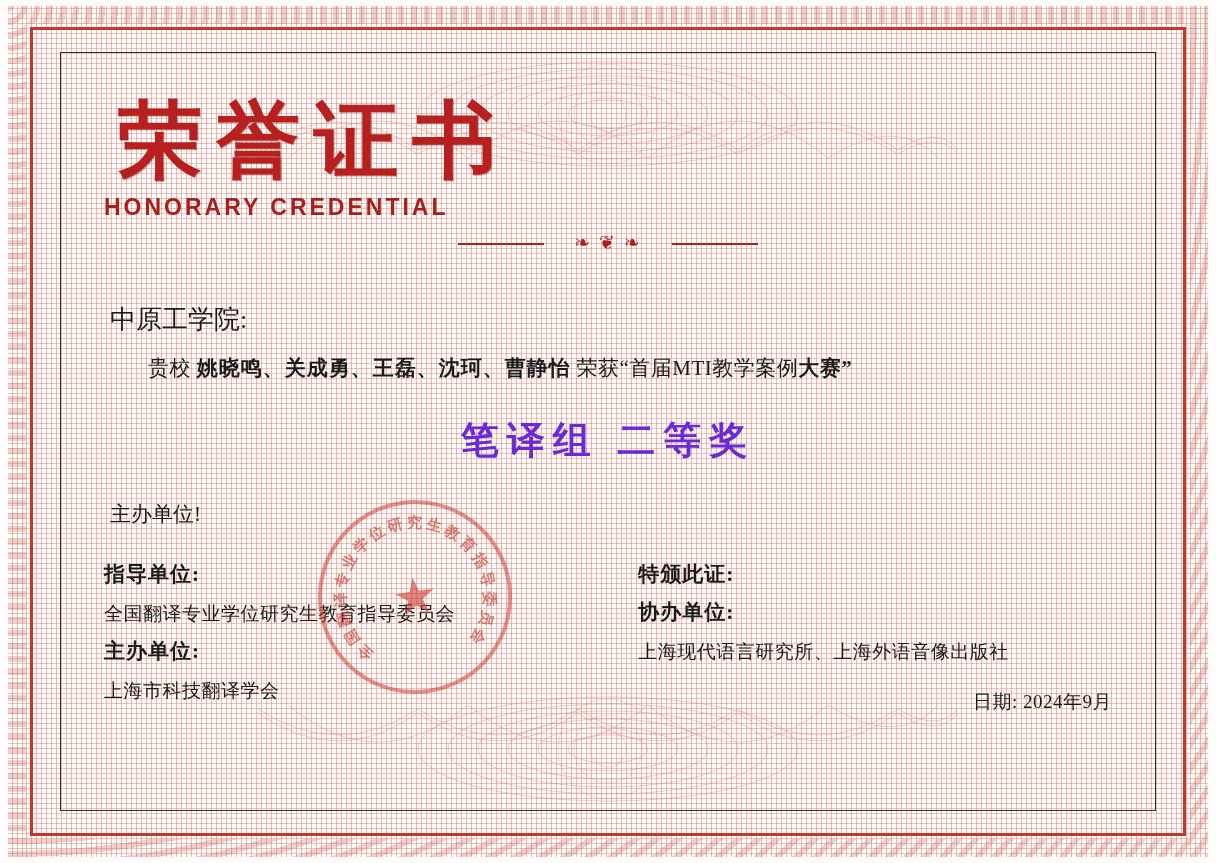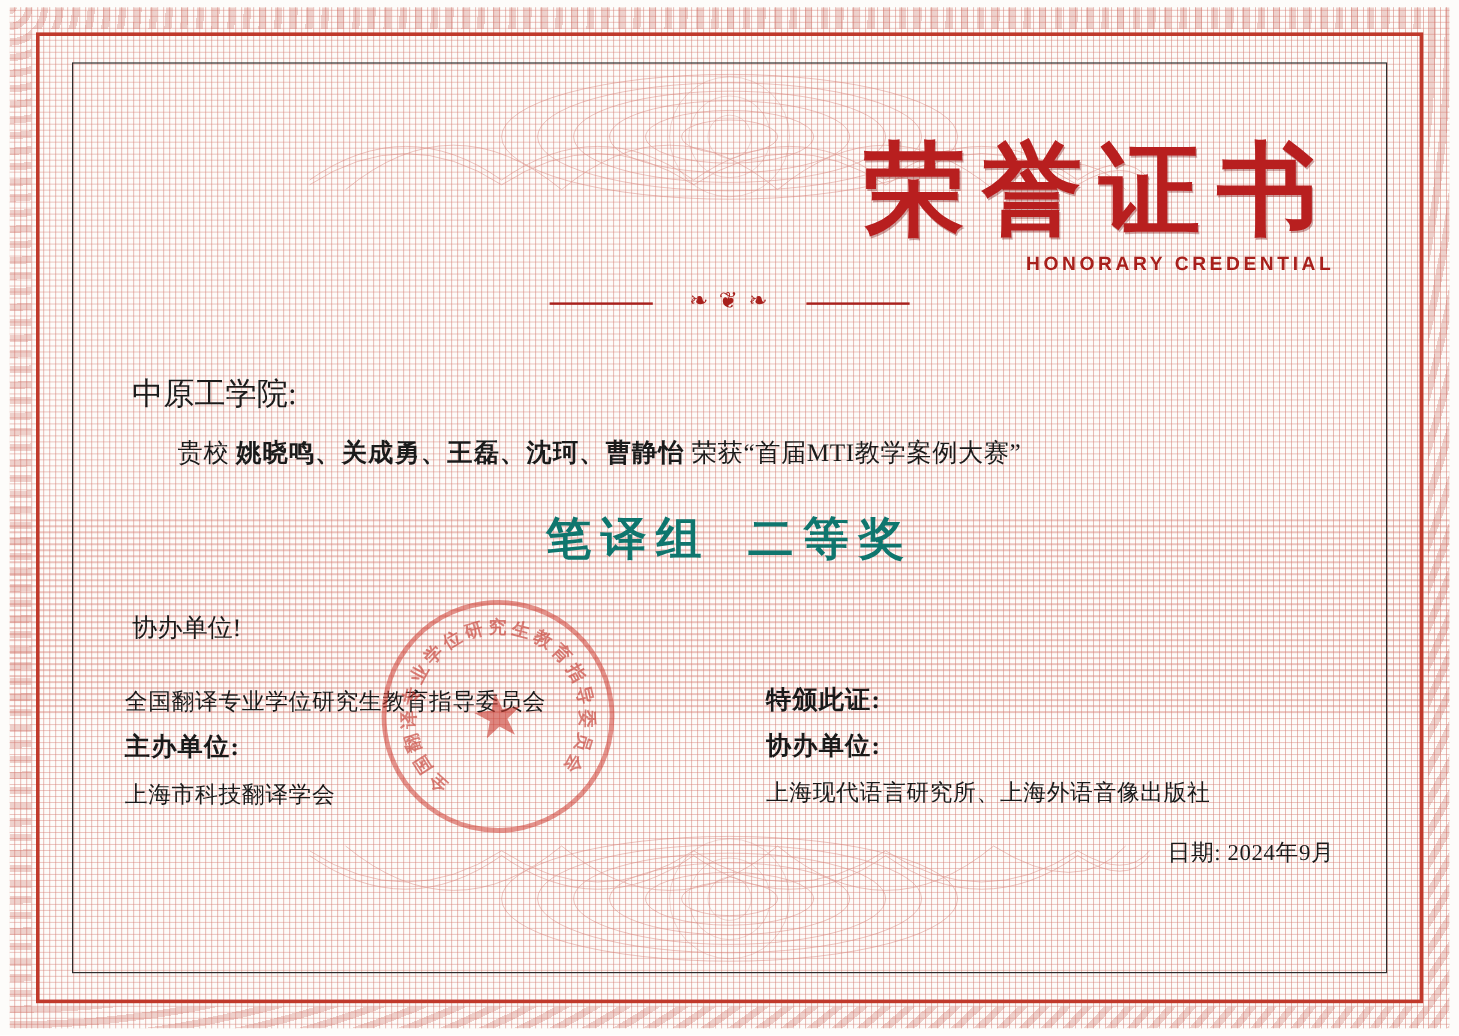--- a/index.html
+++ b/index.html
@@ -97,37 +97,36 @@
     position: absolute;
     left: 0;
     top: 0;
     width: 1216px;
     height: 863px;
     padding: 96px 104px 80px 104px;
     box-sizing: border-box;
   }
 
   .title-block {
-    text-align: right;
-    margin-top: 18px;
+    text-align: left;
   }
   .main-title {
     font-family: "DejaVu Serif", "Liberation Serif", serif;
     font-size: 84px;
     letter-spacing: 14px;
     font-weight: 700;
     color: #b81f1f;
     text-shadow: 1px 1px 0 rgba(120,10,10,0.35);
     line-height: 1.05;
     margin: 0;
     padding-left: 14px;
   }
   .sub-title {
     font-family: "Liberation Sans", sans-serif;
-    font-size: 16px;
+    font-size: 23px;
     font-weight: 700;
     letter-spacing: 3px;
     color: #a8201c;
     margin-top: 10px;
   }
   .divider {
     margin: 12px auto 0 auto;
     width: 300px;
     height: 22px;
     position: relative;
@@ -166,31 +165,31 @@
     margin-top: 2px;
     text-indent: 44px;
     font-size: 21px;
     letter-spacing: 0.5px;
   }
   .names {
     font-weight: 700;
     letter-spacing: 1px;
   }
   .award-name {
-    font-weight: 400;
+    font-weight: 700;
   }
 
   .award-line {
     text-align: center;
     margin-top: 26px;
     font-size: 38px;
     font-weight: 700;
     letter-spacing: 8px;
-    color: #0f766e;
-    font-family: Liberation Mono, monospace;
+    color: #6d28d9;
+    font-family: Liberation Sans, sans-serif;
   }
 
   .issue-note {
     margin-top: 34px;
     font-size: 21px;
     margin-left: 6px;
   }
 
   .signature-area {
     position: relative;
@@ -318,24 +317,25 @@
 
     <div class="body-block">
       <div class="recipient-org">中原工学院:</div>
       <div class="citation">
         <span>贵校 </span><span class="names">姚晓鸣、关成勇、王磊、沈珂、曹静怡</span><span> 荣获“首届MTI教学案例</span><span class="award-name">大赛”</span>
       </div>
     </div>
 
     <div class="award-line">笔译组 二等奖</div>
 
-    <div class="issue-note">协办单位!</div>
+    <div class="issue-note">主办单位!</div>
 
     <div class="signature-area">
       <div class="sig-col left">
+        <div class="sig-label">指导单位:</div>
         <div class="sig-value">全国翻译专业学位研究生教育指导委员会</div>
         <div class="sig-label">主办单位:</div>
         <div class="sig-value">上海市科技翻译学会</div>
       </div>
       <div class="sig-col right">
         <div class="sig-label">特颁此证:</div>
         <div class="sig-label">协办单位:</div>
         <div class="sig-value">上海现代语言研究所、上海外语音像出版社</div>
         <div class="sig-date"><span>日期:</span> <span>2024年9月</span></div>
       </div>

